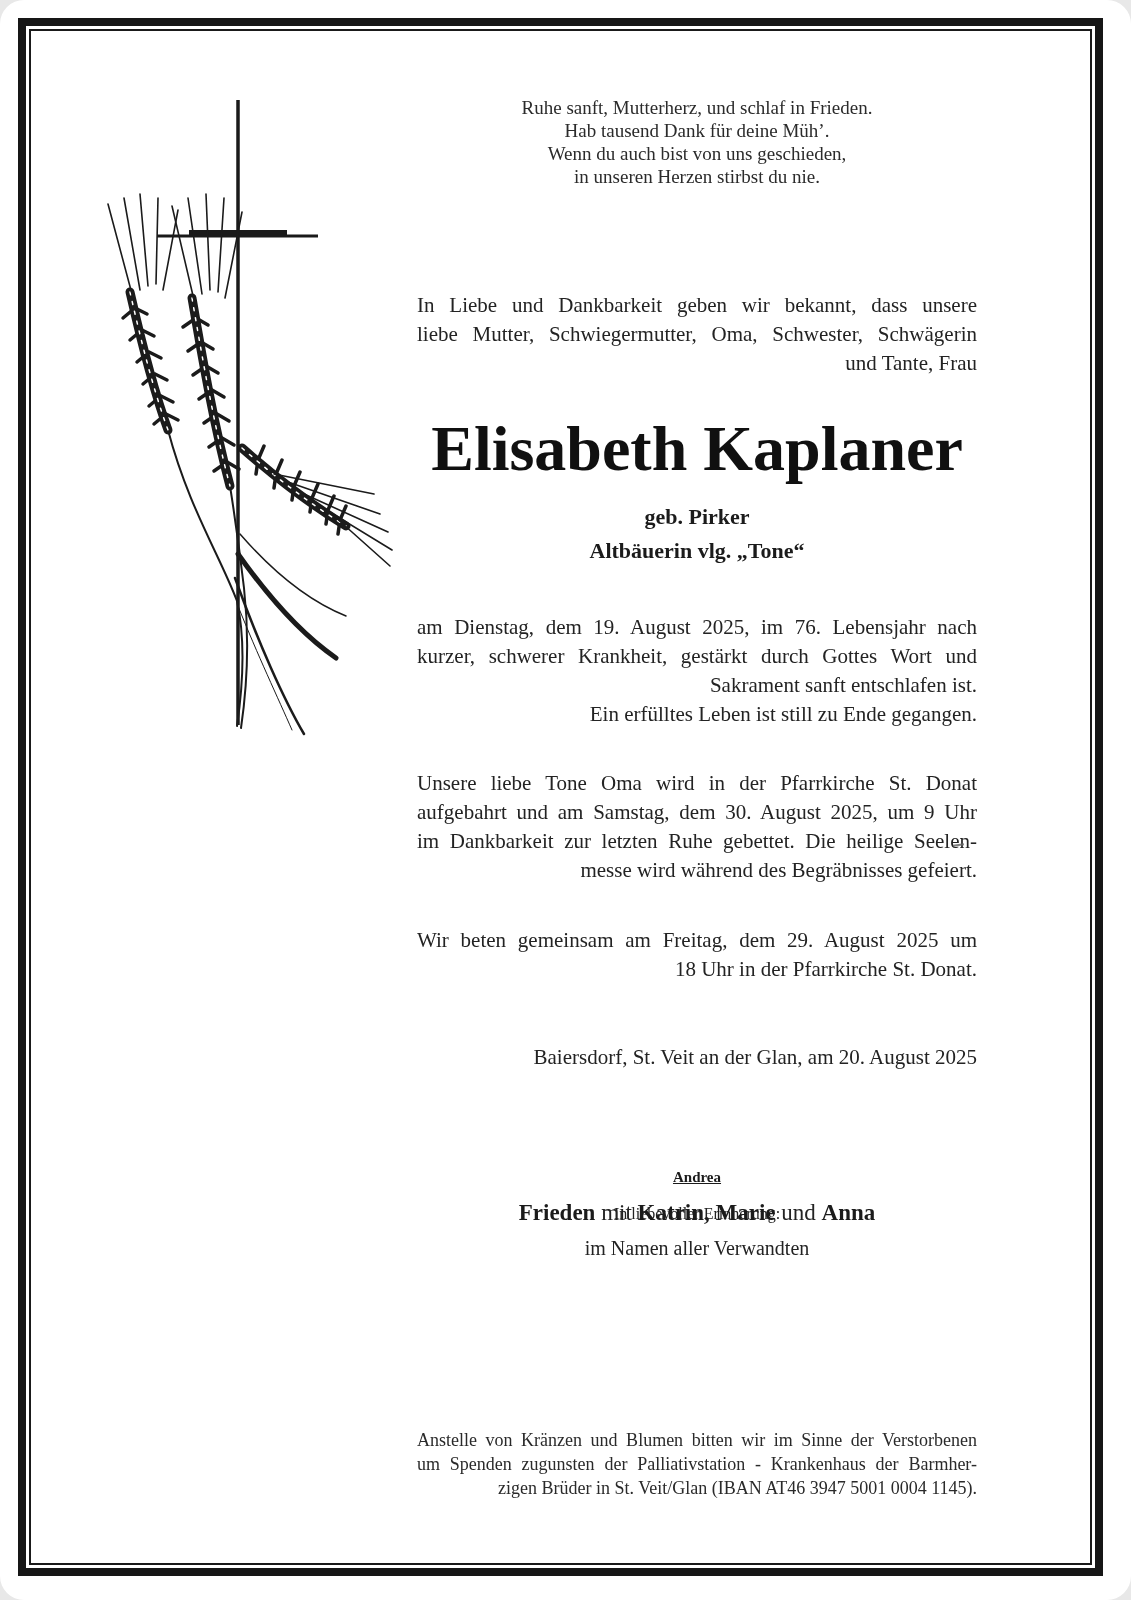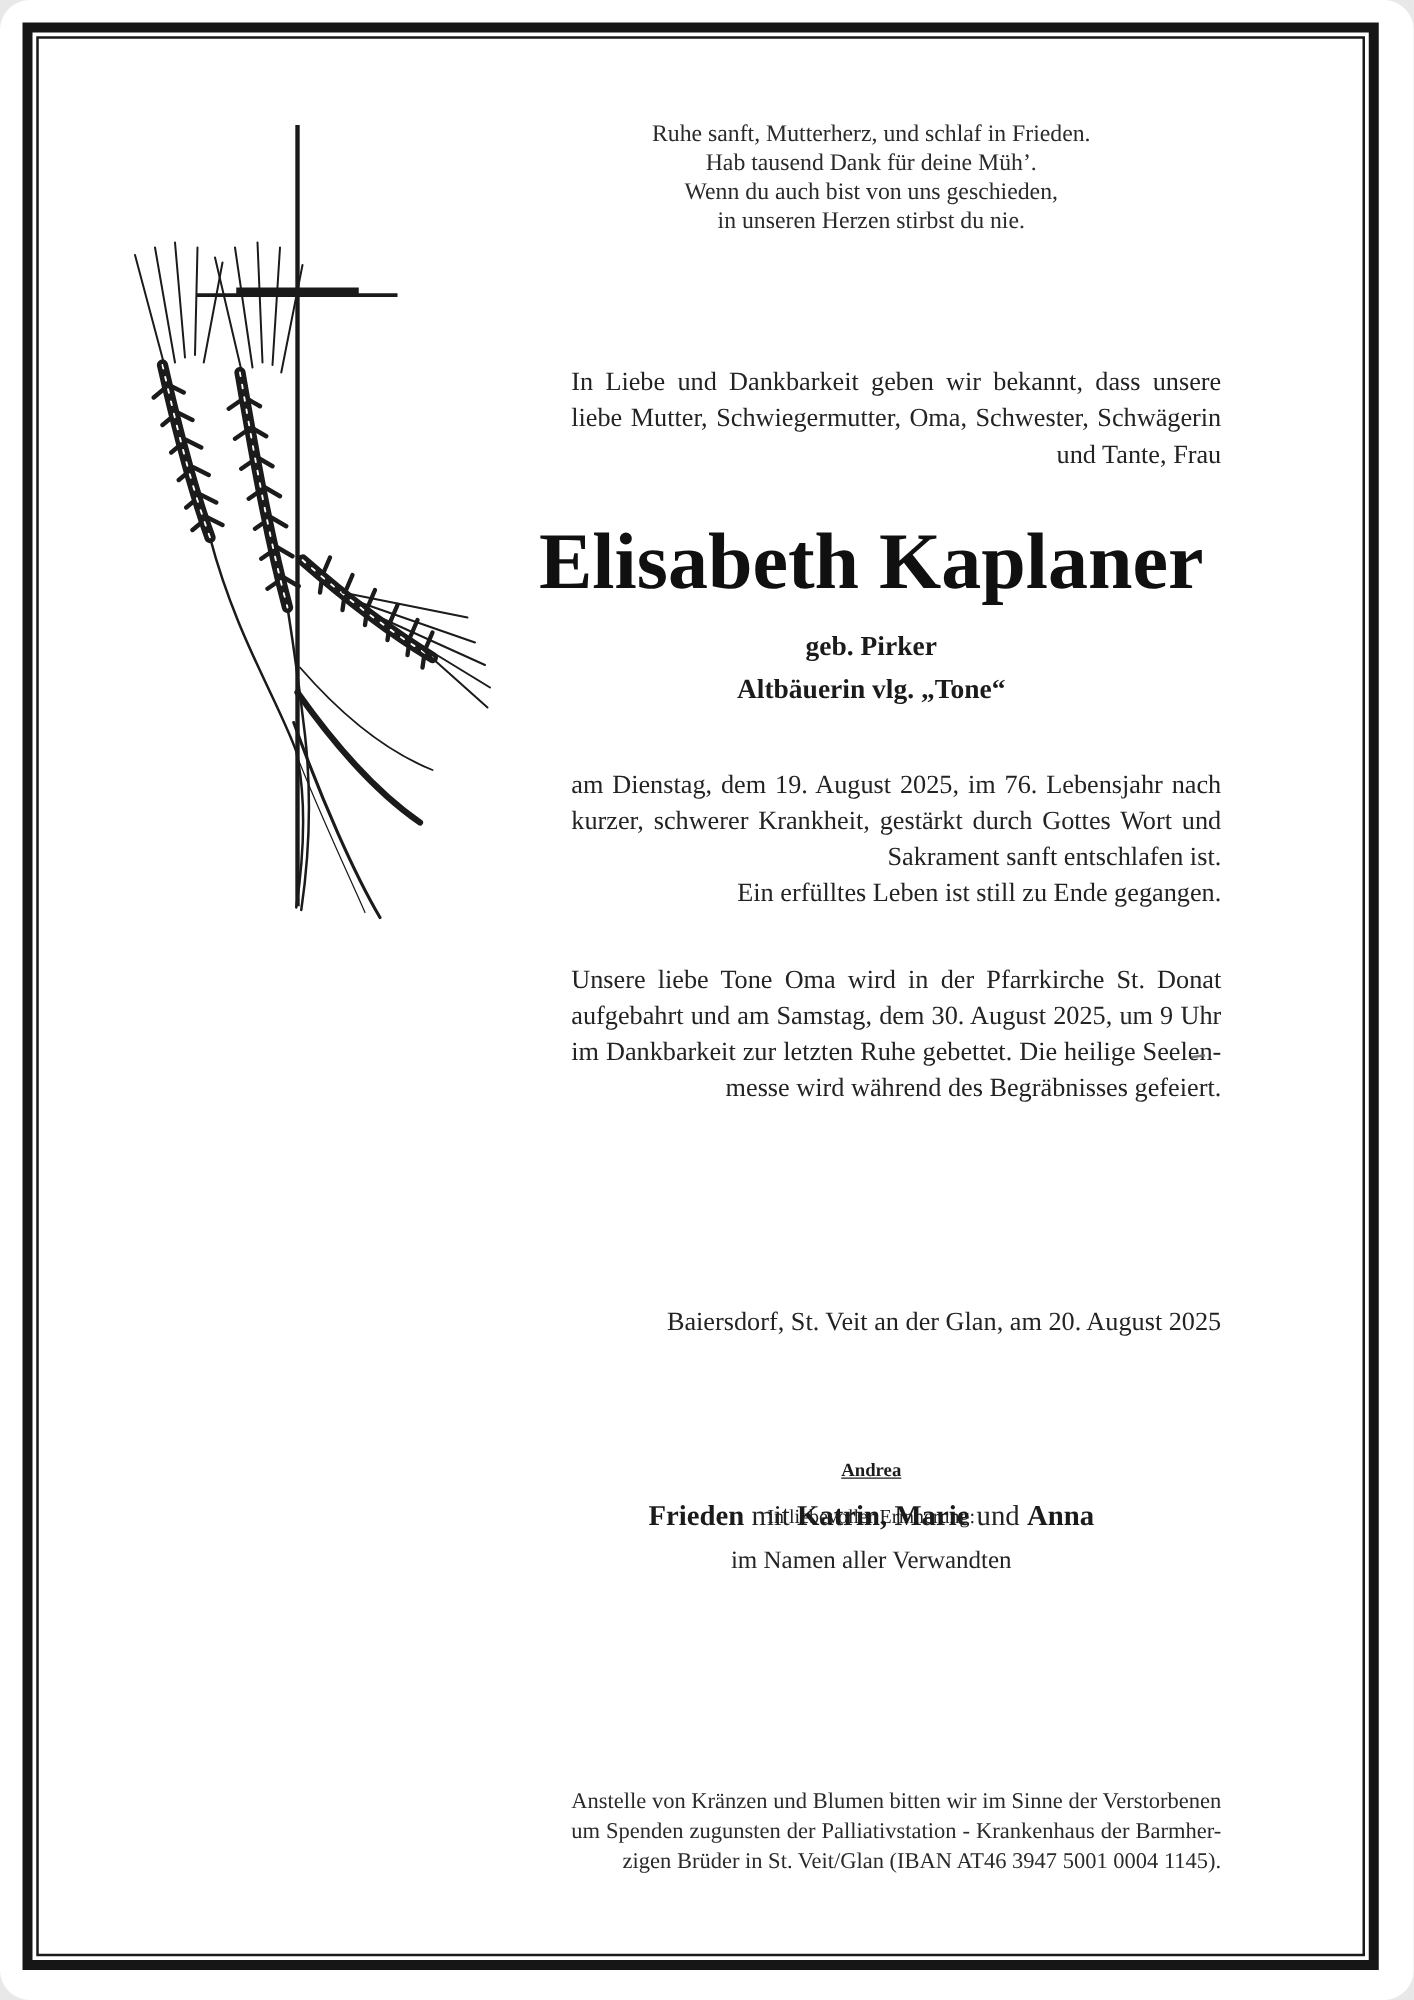--- a/index.html
+++ b/index.html
@@ -12,21 +12,21 @@
   }
   
   .frame {
     position:absolute; left:18px; top:18px; width:1085px; height:1558px;
     border:8px solid #161616; box-sizing:border-box;
   }
   .frame-inner { position:absolute; inset:3px; border:2px solid #1a1a1a; }
 
   .txt { position:absolute; left:417px; width:560px; }
   .center { text-align:center; }
-  .jline { text-align:justify; text-align-last:justify;margin-left:40px; }
+  .jline { text-align:justify; text-align-last:justify; }
   .lline { text-align:right; }
 
   .poem { top:96px; font-size:19px; line-height:23px; color:#2b2b2b; }
   .intro { top:291px; font-size:21px; line-height:29px; }
 
   .name {
     top:416px; font-size:64px; line-height:66px; font-weight:bold;
     color:#101010; letter-spacing:0px; white-space:nowrap;
   }
   .maiden { top:504px; font-size:22px; font-weight:bold; color:#1b1b1b; }
@@ -126,20 +126,24 @@
     <div class="lline">Ein erfülltes Leben ist still zu Ende gegangen.</div>
   </div>
 
   <div class="txt funeral">
     <div class="jline">Unsere liebe Tone Oma wird in der Pfarrkirche St. Donat</div>
     <div class="jline">aufgebahrt und am Samstag, dem 30. August 2025, um 9 Uhr</div>
     <div class="jline">im Dankbarkeit zur letzten Ruhe gebettet. Die heilige Seelen-</div>
     <div class="lline">messe wird während des Begräbnisses gefeiert.</div>
   </div>
 
+  <div class="txt prayer">
+    <div class="jline">Wir beten gemeinsam am Freitag, dem 29. August 2025 um</div>
+    <div class="lline">18 Uhr in der Pfarrkirche St. Donat.</div>
+  </div>
 
   <div class="txt place lline">Baiersdorf, St. Veit an der Glan, am 20. August 2025</div>
 
   <div class="txt rem-heading center">In liebevoller Erinnerung:</div>
   <div class="txt rem-line1 center">Andrea</div>
   <div class="txt rem-line2 center">
     <span class="b">Frieden</span><span> mit </span><span class="b">Katrin, Marie</span><span> und </span><span class="b">Anna</span>
   </div>
   <div class="txt rem-closing center">im Namen aller Verwandten</div>
 

